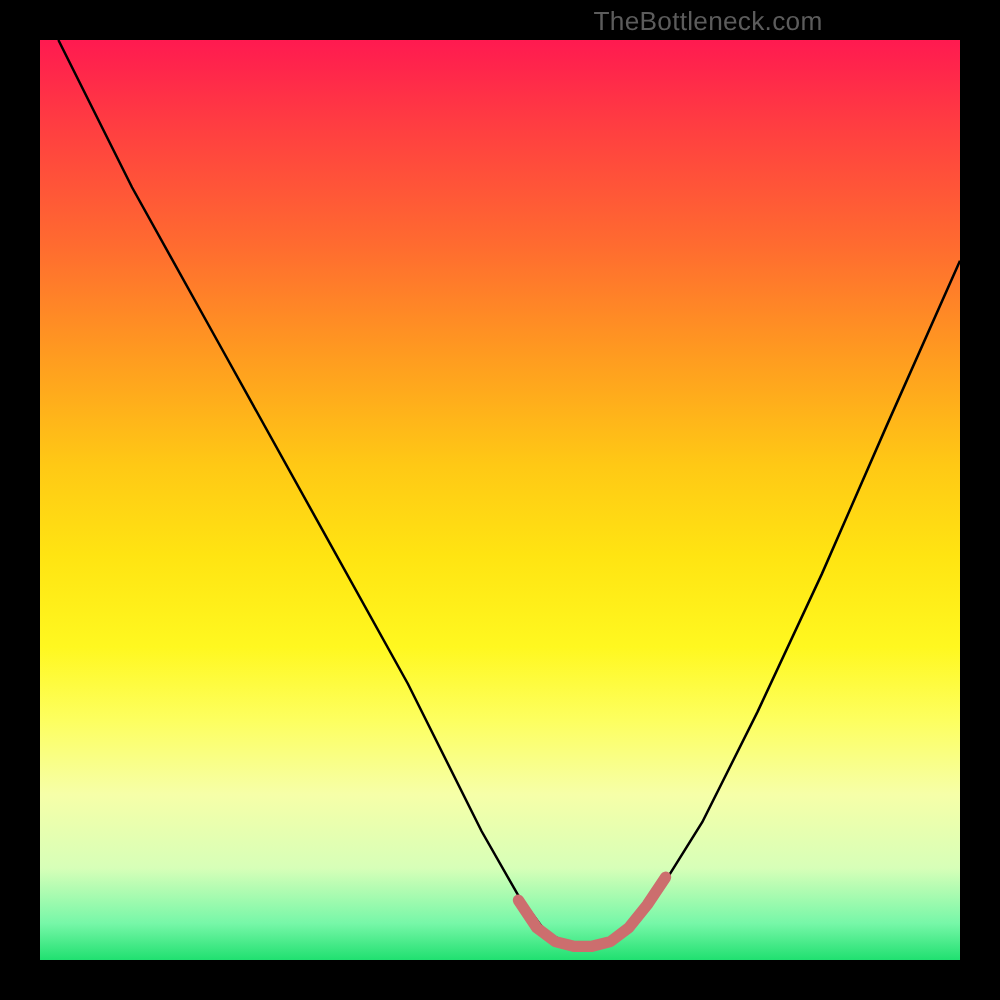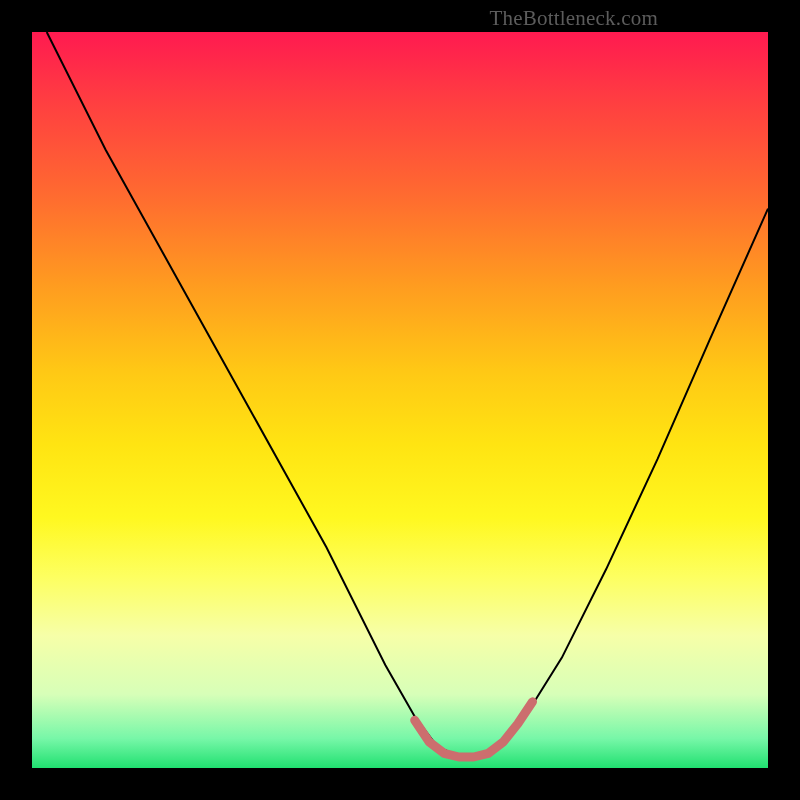--- a/index.html
+++ b/index.html
@@ -9,21 +9,20 @@
     height: 800px;
     background: #000;
     overflow: hidden;
     font-family: Arial, Helvetica, sans-serif;
   }
   .frame {
     position: relative;
     width: 668px;
     height: 800px;
     background: #000;
-    font-family: Liberation Serif, serif;
   }
   .plot-area {
     position: absolute;
     left: 32px;
     top: 32px;
     width: 736px;
     height: 736px;
     background: linear-gradient(to bottom,
       #ff1a50 0%,
       #ff4040 10%,

